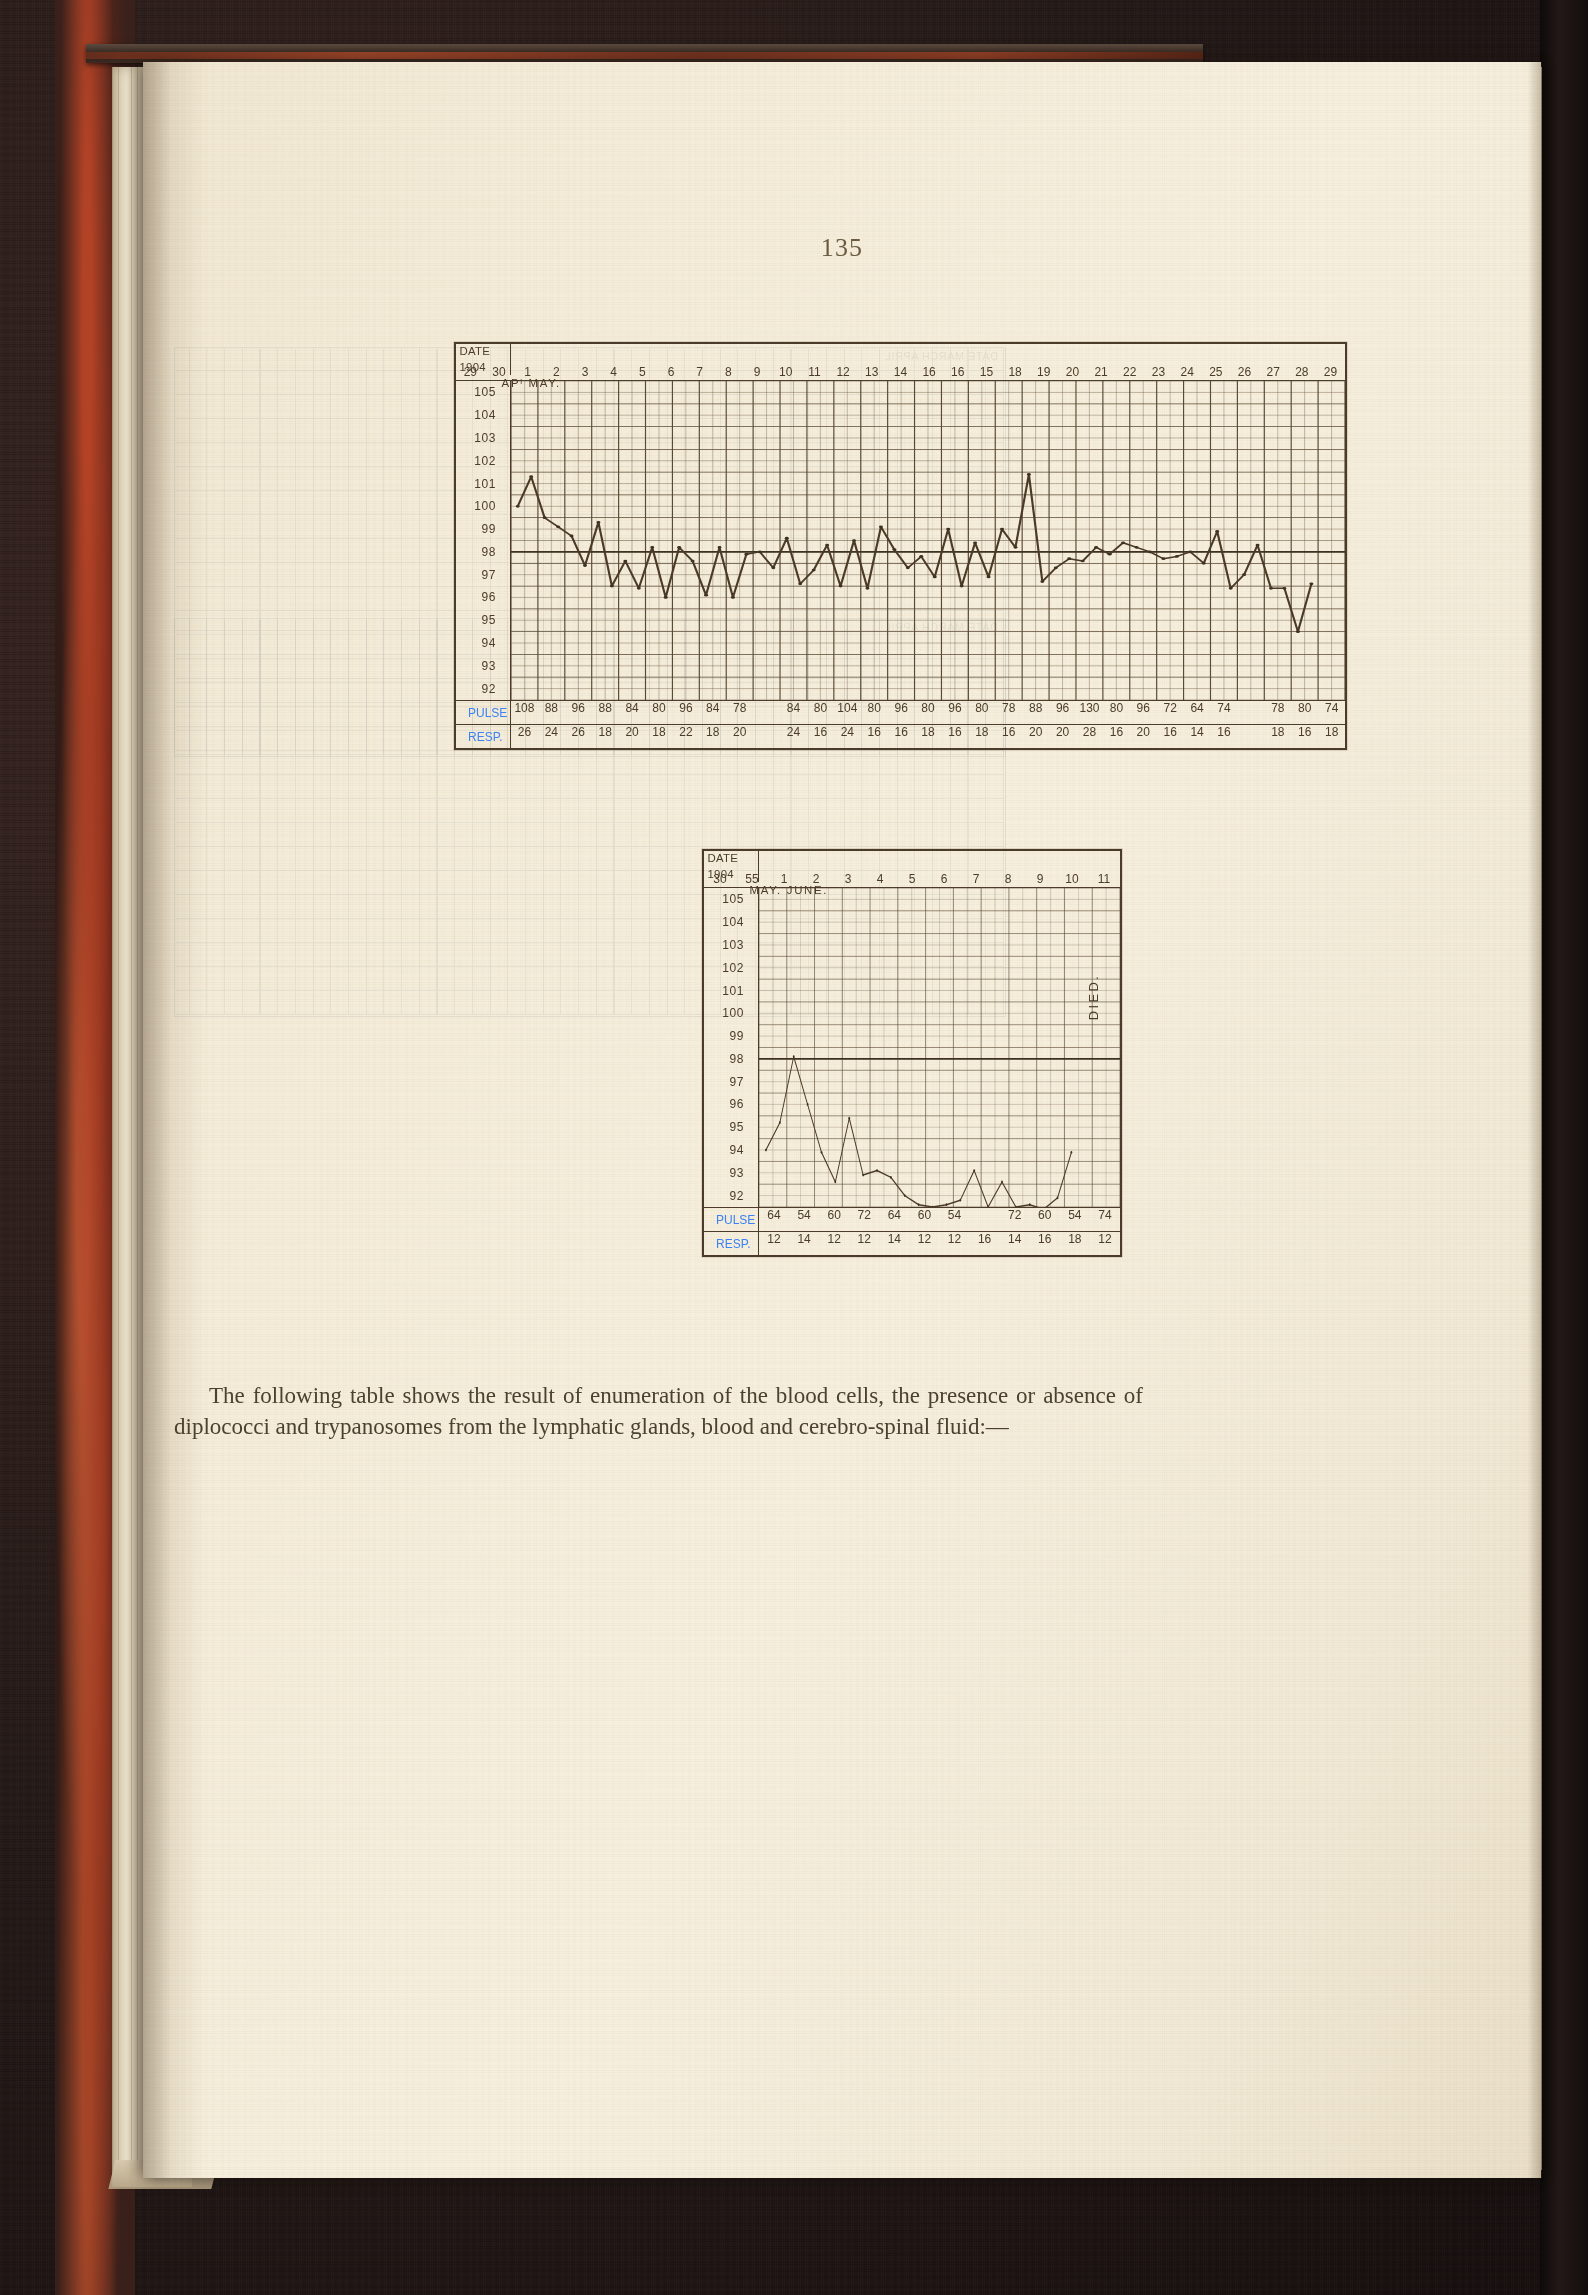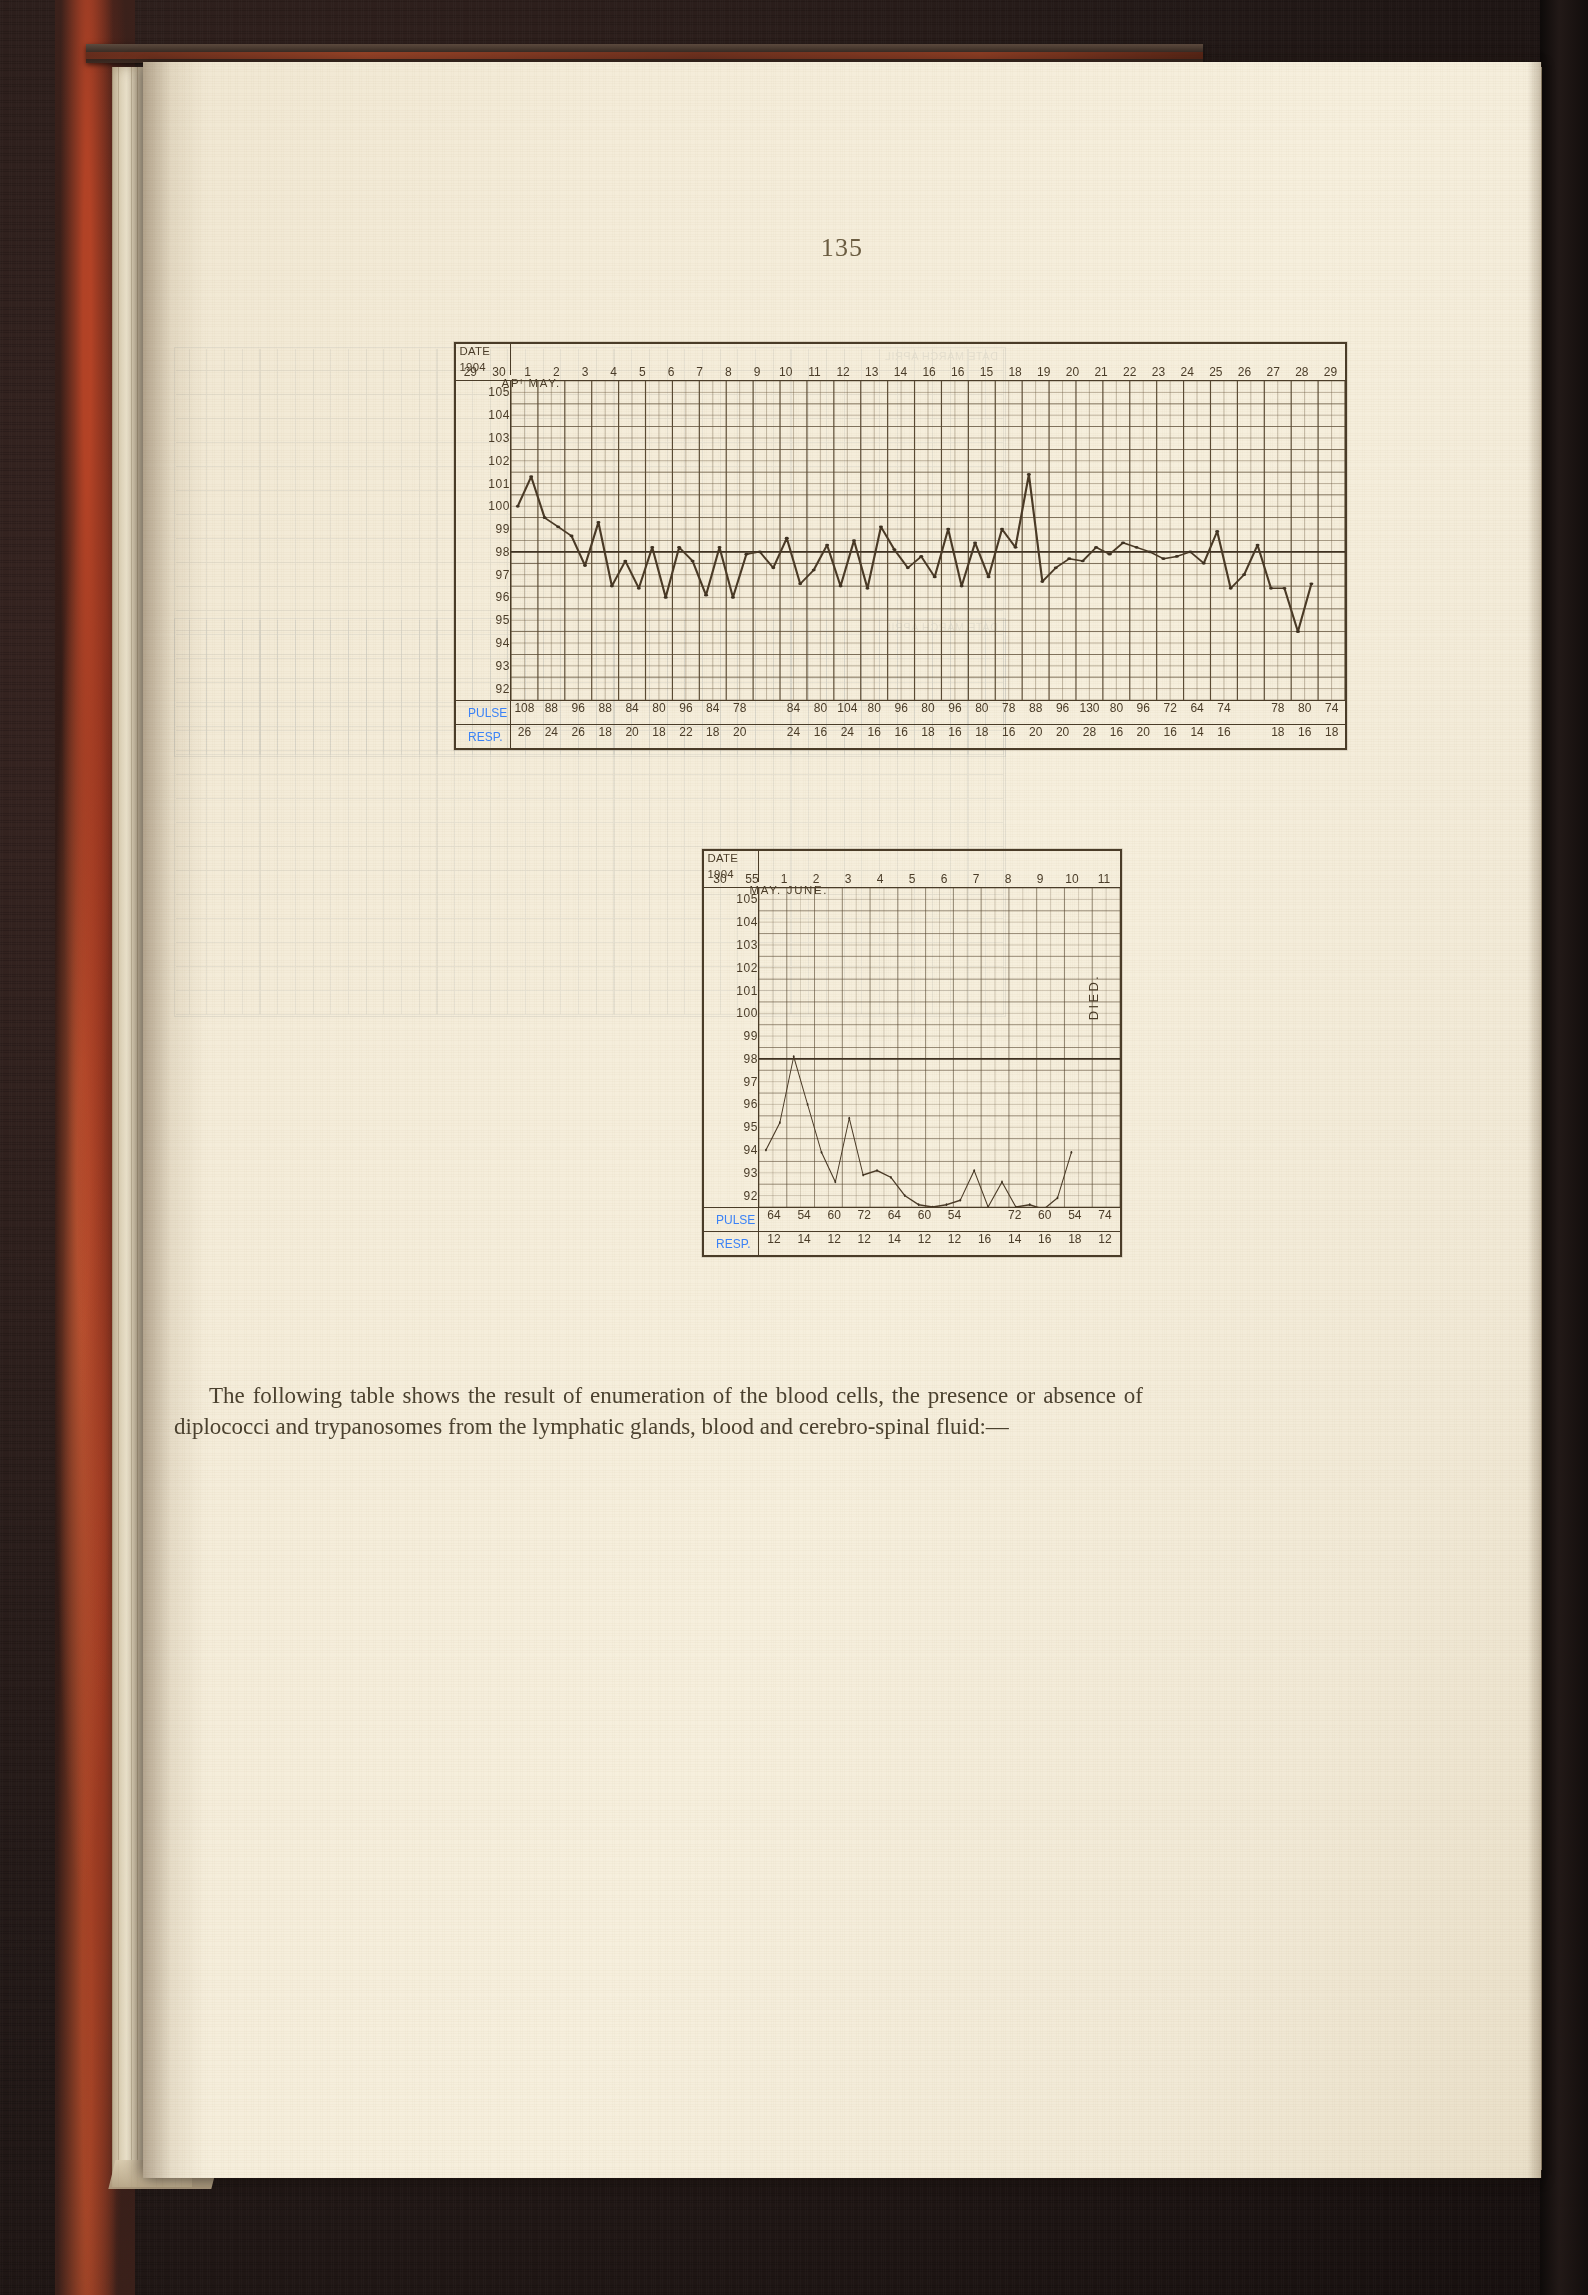--- a/index.html
+++ b/index.html
@@ -77,21 +77,21 @@
      font-family:"Liberation Sans",sans-serif;font-size:11.4px;color:#4a3c28;letter-spacing:1.7px;margin-left:41px;}
   .tchart .hdr .months .drow{position:absolute;left:0;bottom:0.6px;width:100%;
      display:flex;}
   .tchart .hdr .months .drow i{flex:1;text-align:center;font-style:normal;
      font-family:"Liberation Sans",sans-serif;font-size:12px;color:#4a3c28;}
 
   .tchart .plotwrap{display:flex;position:relative;}
   .tchart .yaxis{width:var(--labw);border-right:1.7px solid #4a3c28;
      display:flex;flex-direction:column;box-sizing:border-box;}
   .tchart .yaxis i{flex:1;display:flex;align-items:center;justify-content:flex-end;
-     padding-right:0;font-style:normal;font-family:"Liberation Sans",sans-serif;
+     padding-right:14px;font-style:normal;font-family:"Liberation Sans",sans-serif;
      font-size:12px;color:#4a3c28;letter-spacing:0.6px;}
   .tchart .grid{flex:1;position:relative;}
   .tchart svg{position:absolute;left:0;top:0;width:100%;height:100%;display:block;}
 
   .tchart .vitals{border-top:1.7px solid #4a3c28;}
   .tchart .vrow{display:flex;height:23px;}
   .tchart .vrow.sep{border-top:1.1px solid #4a3c28;}
   .tchart .vrow .vlbl{width:var(--labw);border-right:1.7px solid #4a3c28;box-sizing:border-box;
      display:flex;align-items:center;padding-left:12px;
      font-family:"Liberation Sans",sans-serif;font-size:12px;color:#3b82f6;}

